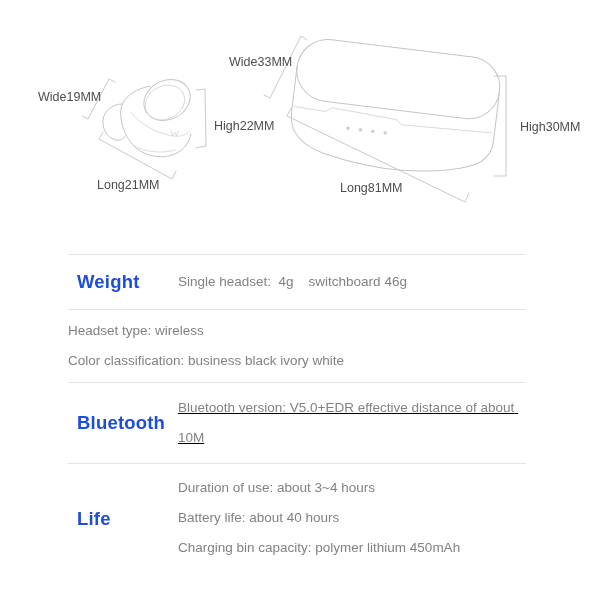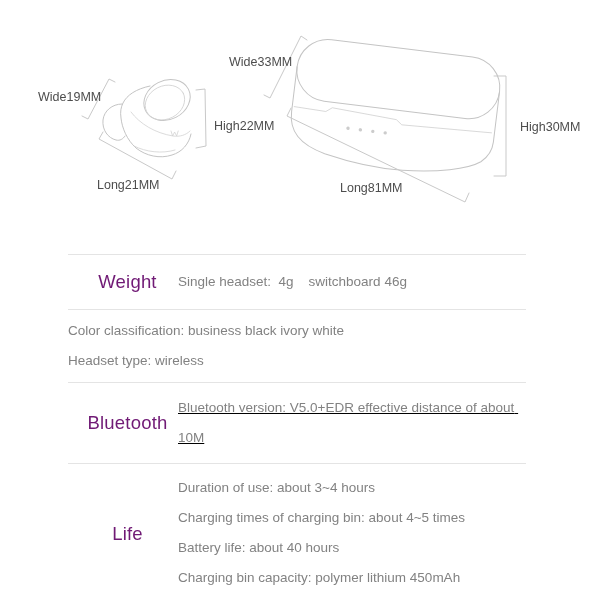--- a/index.html
+++ b/index.html
@@ -62,24 +62,23 @@
     display: flex;
     align-items: center;
     border-top: 1px solid #e4e4e4;
   }
   .spec-label {
     width: 110px;
     flex: 0 0 110px;
     padding-left: 9px;
     box-sizing: border-box;
     font-size: 18.5px;
-    font-weight: 400;
-    color: #701a75;
+    font-weight: 700;
+    color: #1d4ed8;
     letter-spacing: 0.2px;
-    text-align: center;
   }
   .spec-values {
     flex: 1;
     min-width: 0;
   }
   .spec-line {
     font-size: 13.5px;
     color: #828282;
     line-height: 30px;
     white-space: pre-wrap;
@@ -155,36 +154,35 @@
 
     <div class="spec-row">
       <div class="spec-label">Weight</div>
       <div class="spec-values">
         <div class="spec-line">Single headset:  4g    switchboard 46g</div>
       </div>
     </div>
 
     <div class="spec-row">
       <div class="spec-values">
+        <div class="spec-line">Headset type: wireless</div>
         <div class="spec-line">Color classification: business black ivory white</div>
-        <div class="spec-line">Headset type: wireless</div>
       </div>
     </div>
 
     <div class="spec-row">
       <div class="spec-label">Bluetooth</div>
       <div class="spec-values">
         <div class="spec-line">Bluetooth version: V5.0+EDR effective distance of about 10M</div>
       </div>
     </div>
 
     <div class="spec-row">
       <div class="spec-label">Life</div>
       <div class="spec-values">
         <div class="spec-line">Duration of use: about 3~4 hours</div>
-        <div class="spec-line">Charging times of charging bin: about 4~5 times</div>
         <div class="spec-line">Battery life: about 40 hours</div>
         <div class="spec-line">Charging bin capacity: polymer lithium 450mAh</div>
       </div>
     </div>
 
   </div>
 </div>
 
 </body></html>

